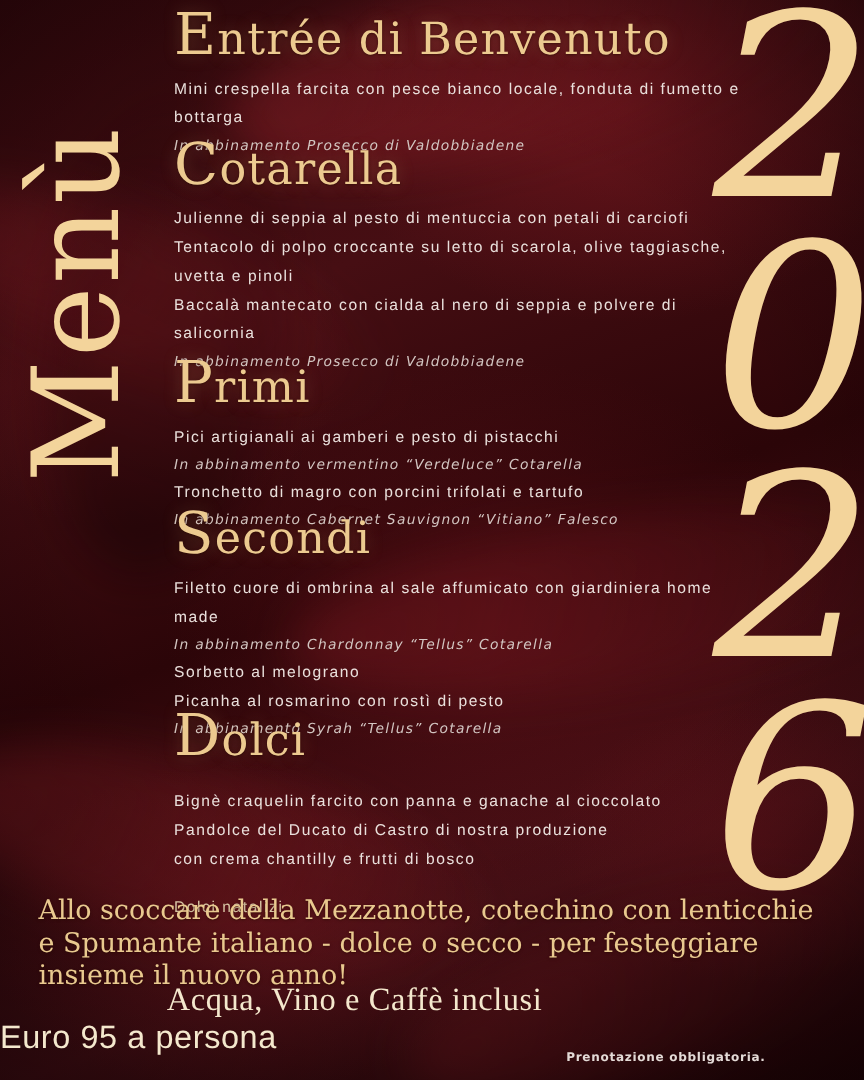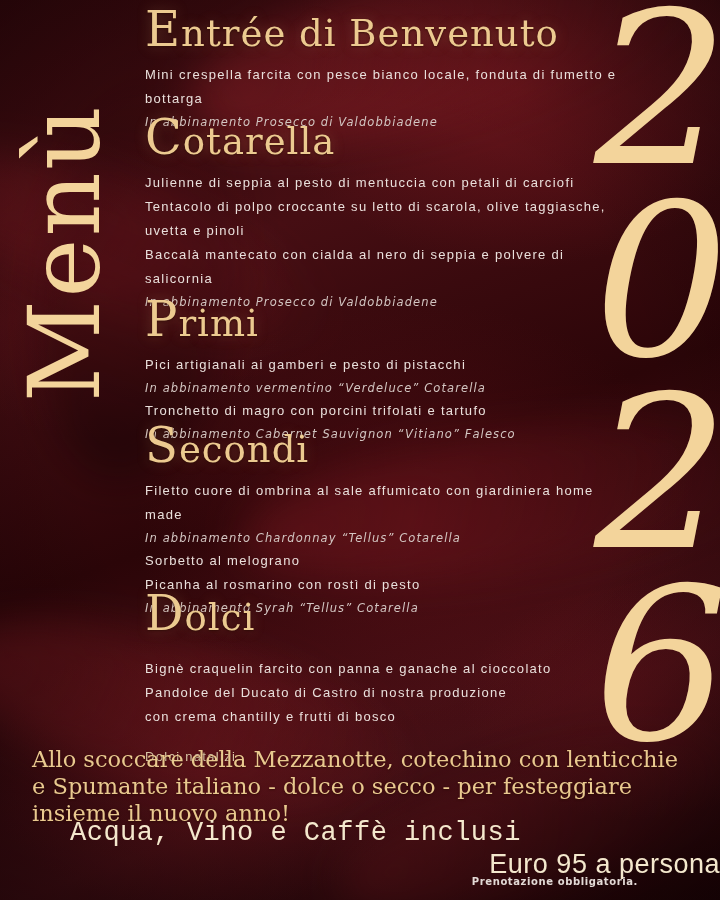--- a/index.html
+++ b/index.html
@@ -79,25 +79,25 @@
 
   
   .midnight {
     position:absolute; left:32px; top:746px; width:648px;
     font-family:"DejaVu Serif", serif; 
     font-size:22.5px; line-height:27px; color:#e9c98f;
     text-shadow:0 1px 2px rgba(40,10,0,.6);
   }
   .inclusions {
     position:absolute; left:0; top:818px; width:591px; text-align:center;
-    font-family:Liberation Mono, monospace; font-size:27px; line-height:31px;
+    font-family:Liberation Serif, serif; font-size:27px; line-height:31px;
     color:#f4e8cd; letter-spacing:.5px;
   }
   .price {
-    position:absolute; left:0; top:849px; width:720px; text-align:right;
+    position:absolute; left:0; top:849px; width:720px; text-align:left;
     font-family:"Liberation Sans", sans-serif; font-size:27px; line-height:31px;
     color:#f4e8cd; letter-spacing:.5px;
   }
   .booking {
     position:absolute; right:82px; top:876px;
     font-family:"DejaVu Sans", sans-serif; font-size:10px; letter-spacing:.6px;
     color:#e3dad6; font-weight:bold;
   }
 </style>
 </head>

